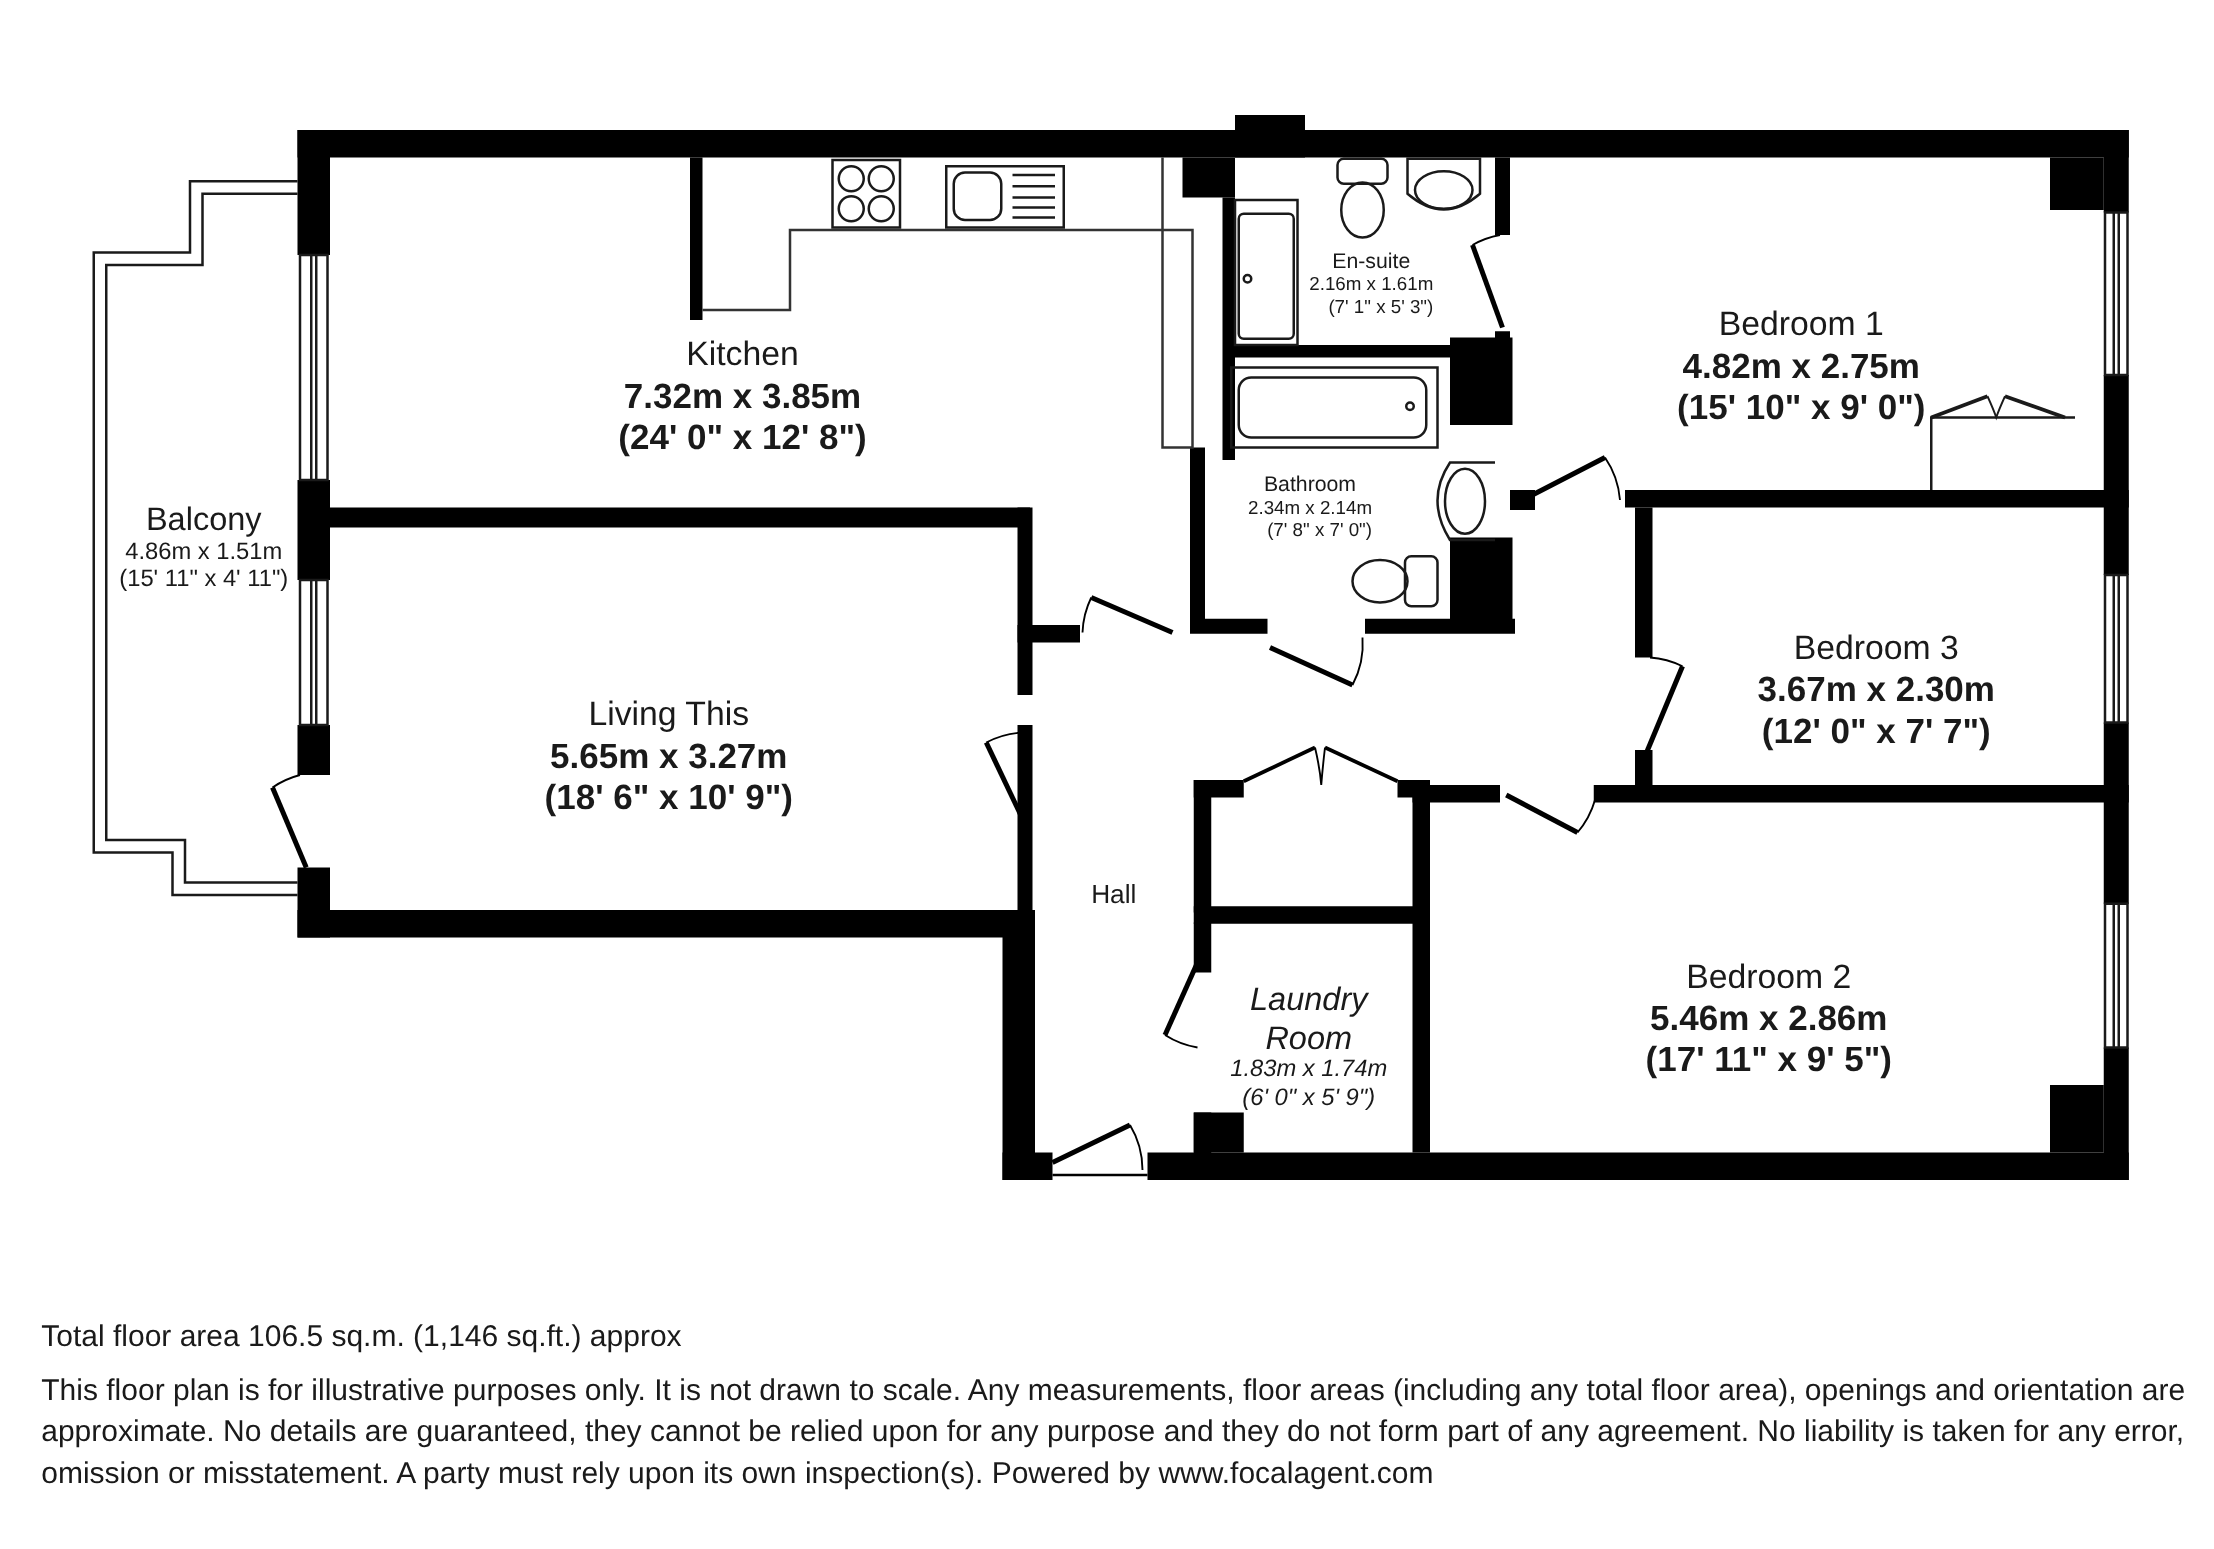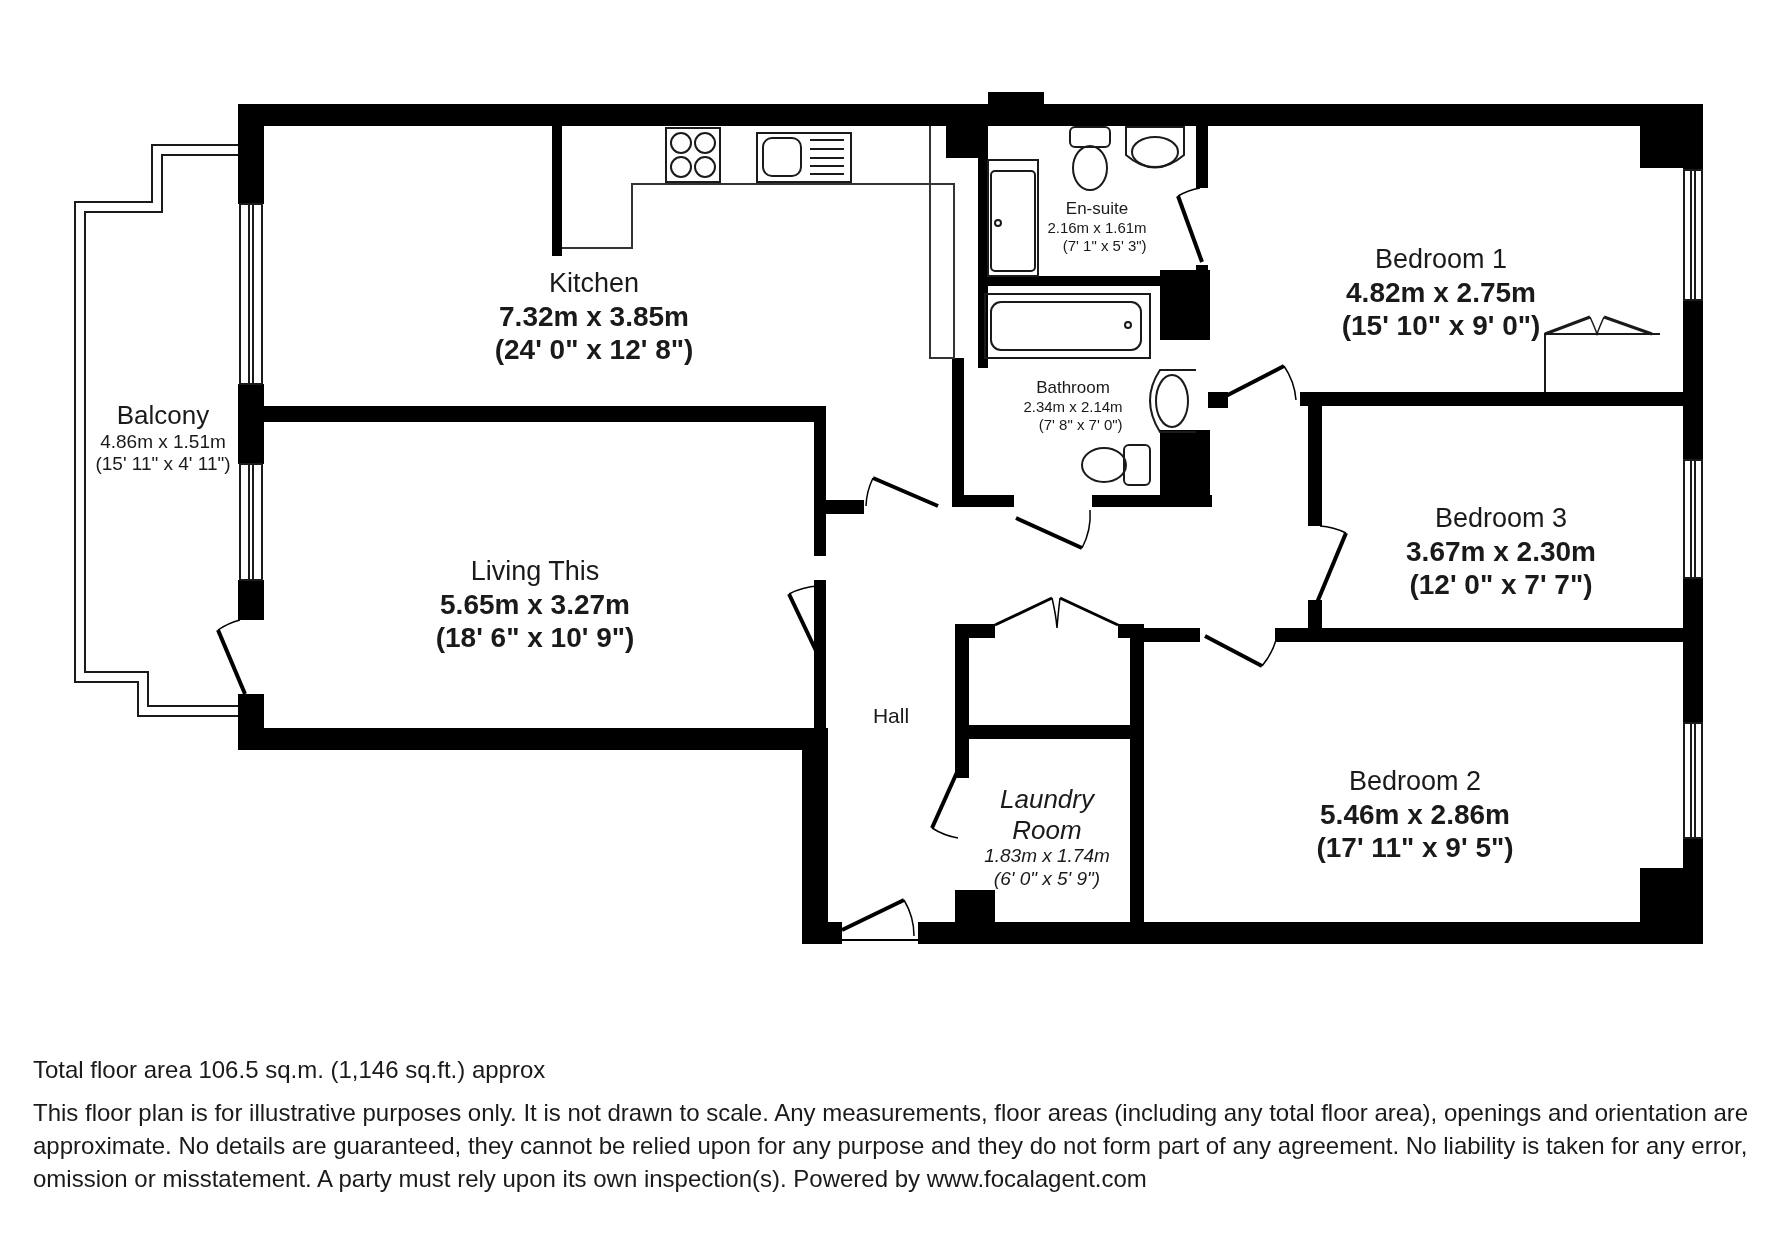--- a/index.html
+++ b/index.html
@@ -225,21 +225,21 @@
   <span class="m">4.86m x 1.51m</span>
   <span class="ft">(15' 11" x 4' 11")</span>
 </div>
 
 <div class="lbl sm" style="left:1097px; top:199px;">
   <span class="name">En-suite</span>
   <span class="m">2.16m x 1.61m</span>
   <span class="ft">(7' 1" x 5' 3")</span>
 </div>
 
-<div class="lbl sm" style="left:1073px; top:378px;">
+<div class="lbl sm" style="left:1048px; top:378px;">
   <span class="name">Bathroom</span>
   <span class="m">2.34m x 2.14m</span>
   <span class="ft">(7' 8" x 7' 0")</span>
 </div>
 
 <div class="lbl big" style="left:1441px; top:244px;">
   <span class="name">Bedroom 1</span>
   <span class="m">4.82m x 2.75m</span>
   <span class="ft">(15' 10" x 9' 0")</span>
 </div>

